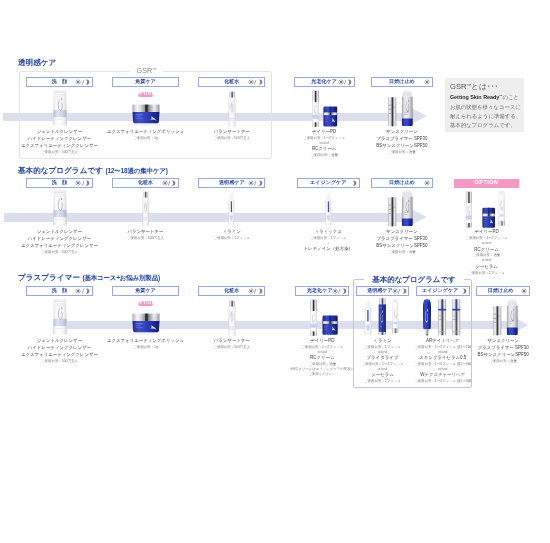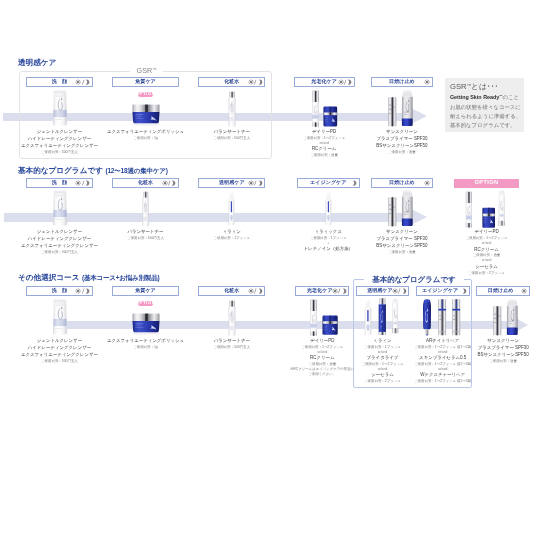--- a/index.html
+++ b/index.html
@@ -778,21 +778,21 @@
     <div class="txt oa" style="left: 486.5px; top: 242.2px;">or/and</div>
     <div class="txt nm" style="left: 486.5px; top: 247.5px;">RCクリーム</div>
     <div class="txt nt" style="left: 486.5px; top: 254.4px;">ご使用目安：適量</div>
     <div class="txt oa" style="left: 486.5px; top: 259.4px;">or/and</div>
     <div class="txt nm" style="left: 486.5px; top: 264.7px;">シーセラム</div>
     <div class="txt nt" style="left: 486.5px; top: 271.6px;">ご使用目安：2プッシュ</div>
     <div class="band" style="left: 67px; top: 320.7px; width: 447.3px; height: 8.8px;"></div>
     <div style="left: 514.3px; top: 316.75px; width: 0px; height: 0px; position: absolute; border-top: 8.35px solid transparent; border-bottom: 8.35px solid transparent; border-left: 14.7px solid rgb(219, 222, 237);"></div>
     <div class="group-box blue" style="left: 352.9px; top: 279.4px; width: 119.6px; height: 108.3px;"></div>
     <div class="group-cap blue" style="left: 364px; top: 275.3px; width: 96px; text-align: center;">基本的なプログラムです</div>
-    <div class="sec-title" style="left: 18px; top: 274.3px;"><span>その他選択コース</span><span class="sub">(基本コース+お悩み別製品)</span></div>
+    <div class="sec-title" style="left: 18px; top: 274.3px;"><span>プラスプライマー</span><span class="sub">(基本コース+お悩み別製品)</span></div>
     <div class="catbox" style="left: 26.25px; top: 286.3px; width: 66.4px;">
       <span class="lbl" style="margin-right: 0px;">洗　顔</span>
       <span class="ico">
         <span style="display:inline-flex;align-items:center">
           <svg width="6.2" height="6.2" viewBox="0 0 16 16">
     <g fill="#7f7f85">
       <circle cx="8" cy="8" r="3.6"></circle>
       <path d="M8 0.2 L9.6 3.0 L6.4 3.0 Z"></path>
       <path d="M8 15.8 L6.4 13.0 L9.6 13.0 Z"></path>
       <path d="M0.2 8 L3.0 6.4 L3.0 9.6 Z"></path>

